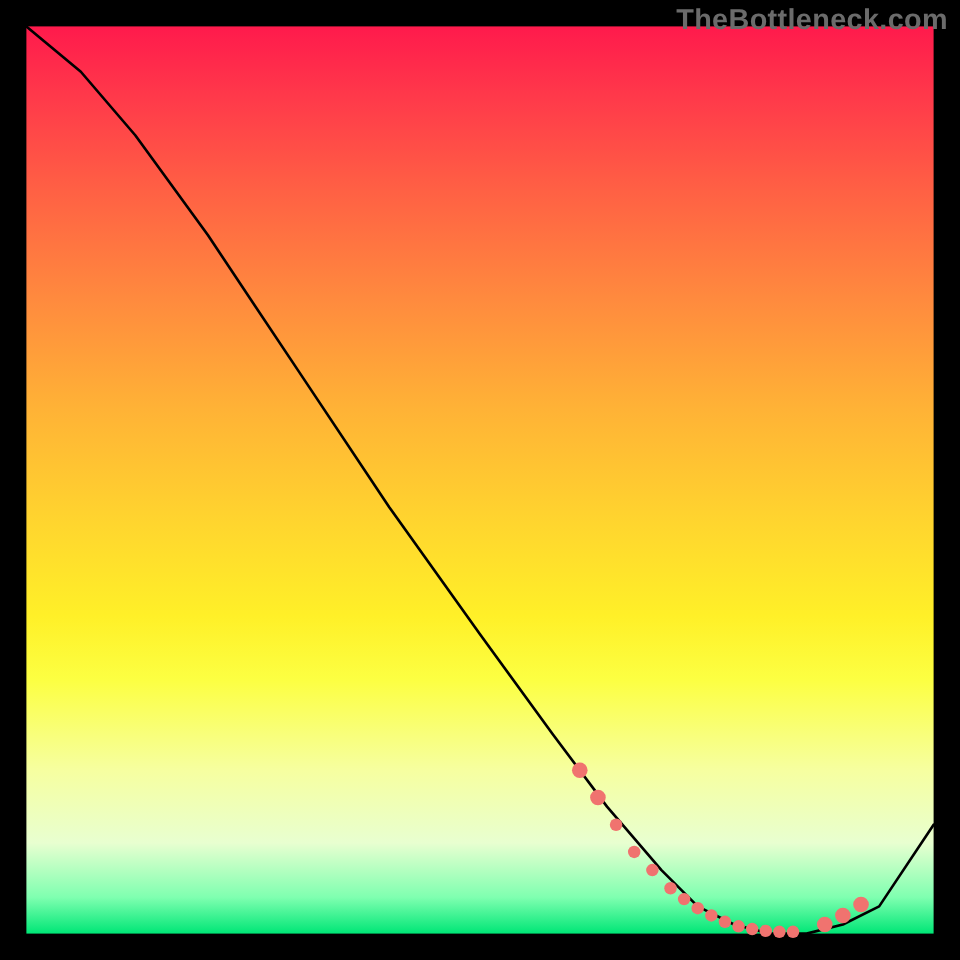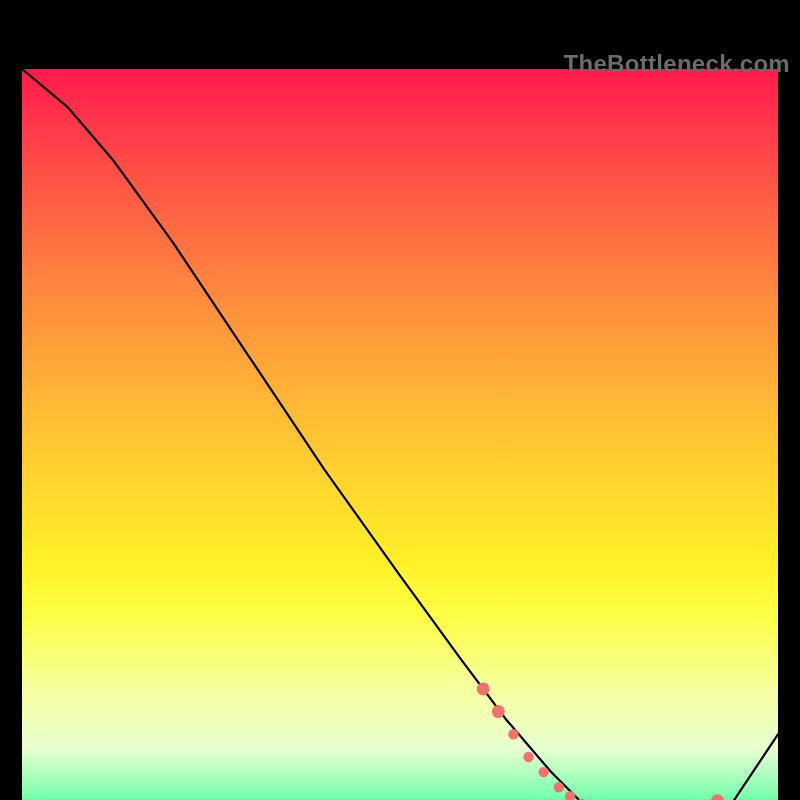--- a/index.html
+++ b/index.html
@@ -9,21 +9,20 @@
     height: 800px;
     background: #000;
     overflow: hidden;
     font-family: Arial, Helvetica, sans-serif;
   }
   .frame {
     position: relative;
     width: 800px;
     height: 688px;
     background: #000;
-    margin-top: 47px;
   }
   .watermark {
     position: absolute;
     top: 3px;
     right: 10px;
     color: #6b6b6b;
     font-size: 24px;
     font-weight: 600;
     letter-spacing: 0.3px;
     z-index: 5;

